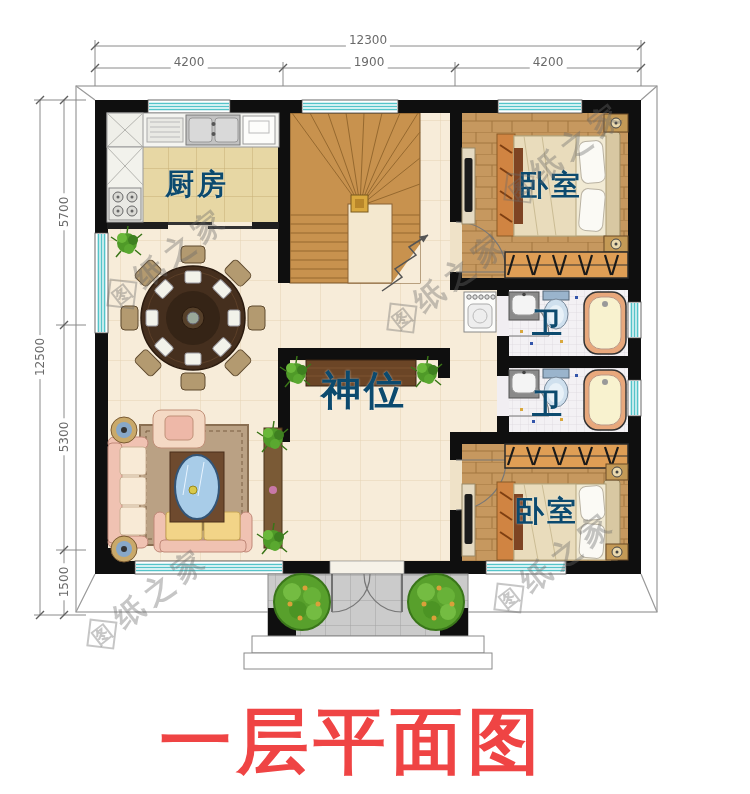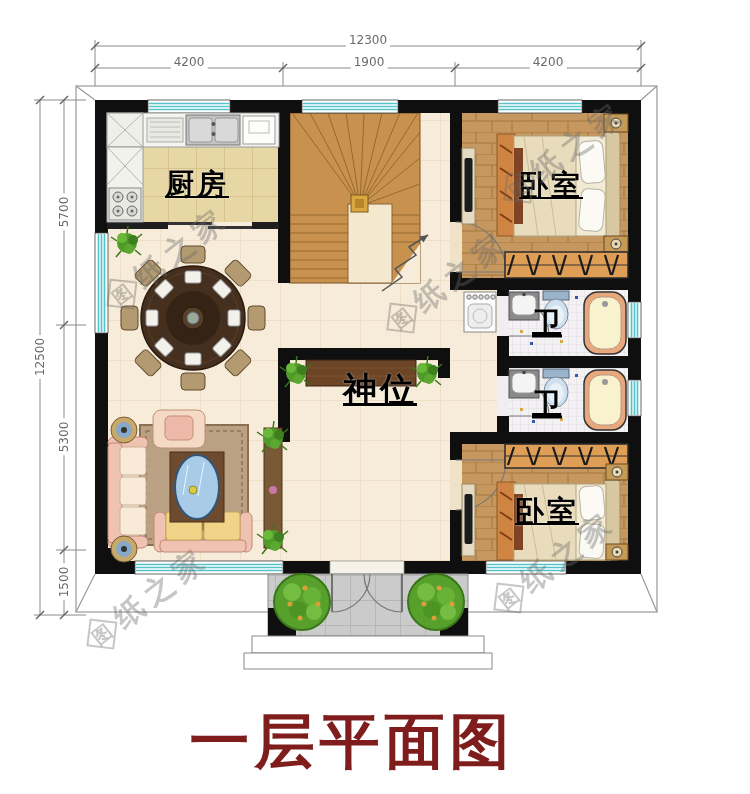--- a/index.html
+++ b/index.html
@@ -2,26 +2,26 @@
 <html><head>
 <meta charset="utf-8">
 <style>
   html,body{margin:0;padding:0;background:#fff;}
   #canvas{position:relative;width:750px;height:794px;background:#ffffff;overflow:hidden;
           font-family:"Liberation Sans",sans-serif;}
   svg.plan{position:absolute;left:0;top:0;}
   .dim{position:absolute;transform:translate(-50%,-50%);font-family:"DejaVu Sans",sans-serif;
        font-size:12px;color:#6a6a6a;background:#fff;padding:0 3px;white-space:nowrap;}
   .dim.v{transform:translate(-50%,-50%) rotate(-90deg);}
-  .room-label{position:absolute;transform:translate(-50%,-50%);font-weight:900;color:#000000;
+  .room-label{position:absolute;transform:translate(-50%,-50%);font-weight:900;color:#0c4a6e;
        font-size:29px;letter-spacing:3px;white-space:nowrap;font-family:"DejaVu Sans",sans-serif;
-       text-shadow:0 0 2px rgba(255,255,255,.6);text-decoration:underline;}
+       text-shadow:0 0 2px rgba(255,255,255,.6);}
   .room-label.sm{font-size:30px;letter-spacing:0;}
   .plan-title{position:absolute;left:352px;top:742px;transform:translate(-50%,-50%);
-       font-size:60px;font-weight:900;color:#7f1d1d;letter-spacing:5px;white-space:nowrap;
+       font-size:72px;font-weight:900;color:#ef4444;letter-spacing:5px;white-space:nowrap;
        font-family:"DejaVu Sans",sans-serif;}
   .wm{position:absolute;transform:translate(-50%,-50%) rotate(-38deg);display:flex;align-items:center;
        gap:6px;color:rgba(105,105,105,.38);font-weight:700;pointer-events:none;}
   .wm-logo{width:24px;height:24px;border:2.5px solid rgba(105,105,105,.38);transform:rotate(45deg);
        display:flex;align-items:center;justify-content:center;flex:0 0 auto;}
   .wm-logo span{transform:rotate(-45deg);font-size:19px;line-height:1;}
   .wm-text{font-size:30px;letter-spacing:7px;line-height:1;}
 </style>
 </head>
 <body>
@@ -398,21 +398,21 @@
 <div class="dim" style="left:548px;top:62px">4200</div>
 <div class="dim v" style="left:40px;top:357px">12500</div>
 <div class="dim v" style="left:64px;top:212px">5700</div>
 <div class="dim v" style="left:64px;top:437px">5300</div>
 <div class="dim v" style="left:64px;top:582px">1500</div>
 
 <div class="room-label" style="left:197px;top:185px">厨房</div>
 <div class="room-label" style="left:551px;top:186px">卧室</div>
 <div class="room-label sm" style="left:547px;top:323px">卫</div>
 <div class="room-label sm" style="left:547px;top:404px">卫</div>
-<div class="room-label" style="left:380px;top:390px;font-size:34px">神位</div>
+<div class="room-label" style="left:364px;top:390px;font-size:40px">神位</div>
 <div class="room-label" style="left:547px;top:512px">卧室</div>
 
 <div class="wm" style="left:168px;top:258px">
   <span class="wm-logo">
         <span>图</span>
       </span>
   <span class="wm-text">纸之家</span>
 </div>
 <div class="wm" style="left:565px;top:152px">
   <span class="wm-logo">

